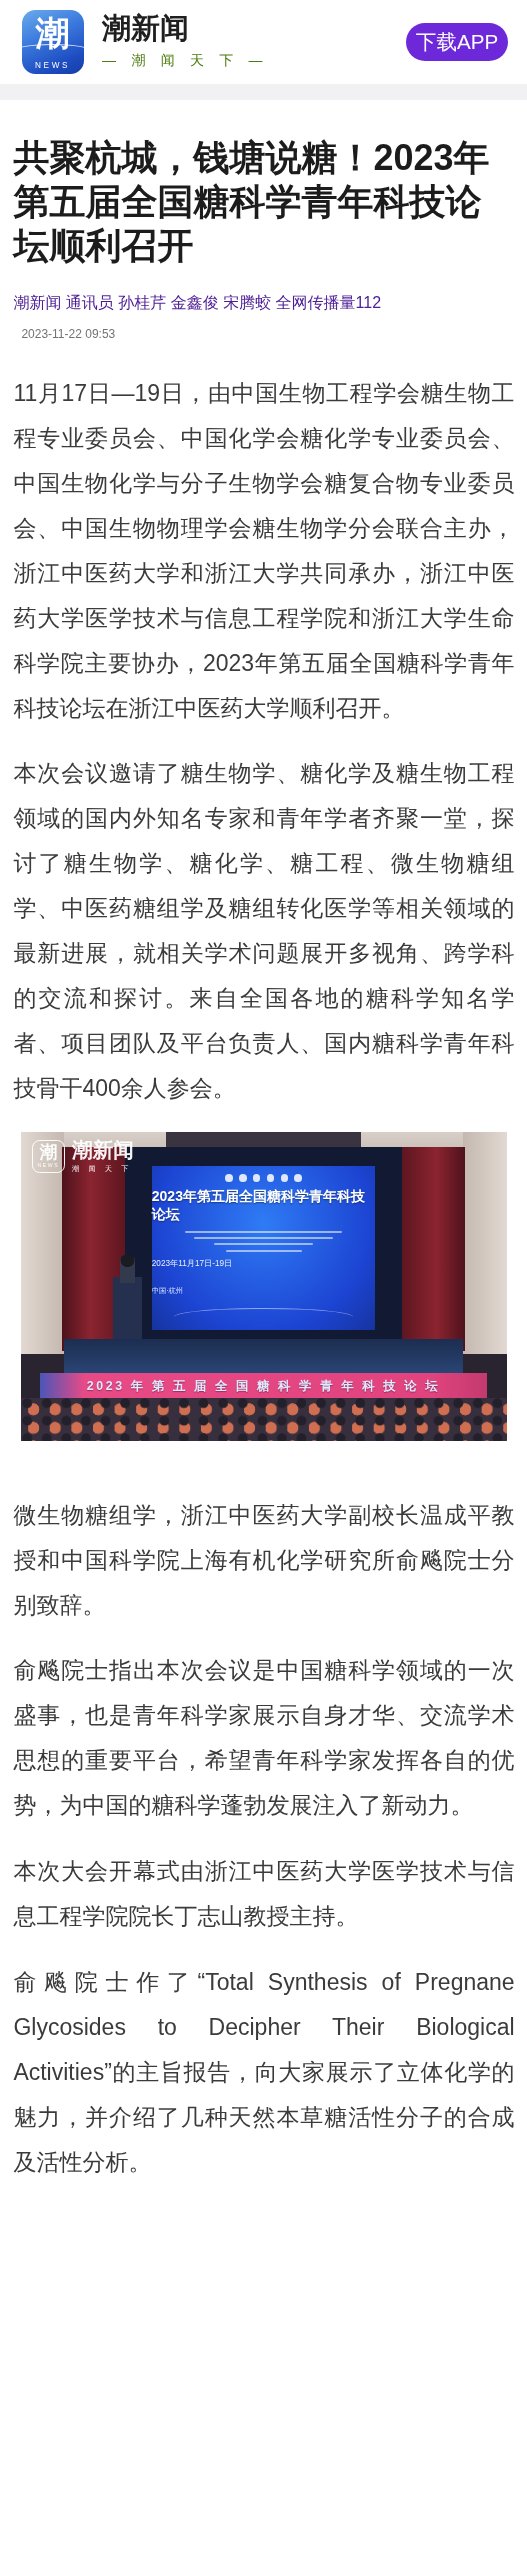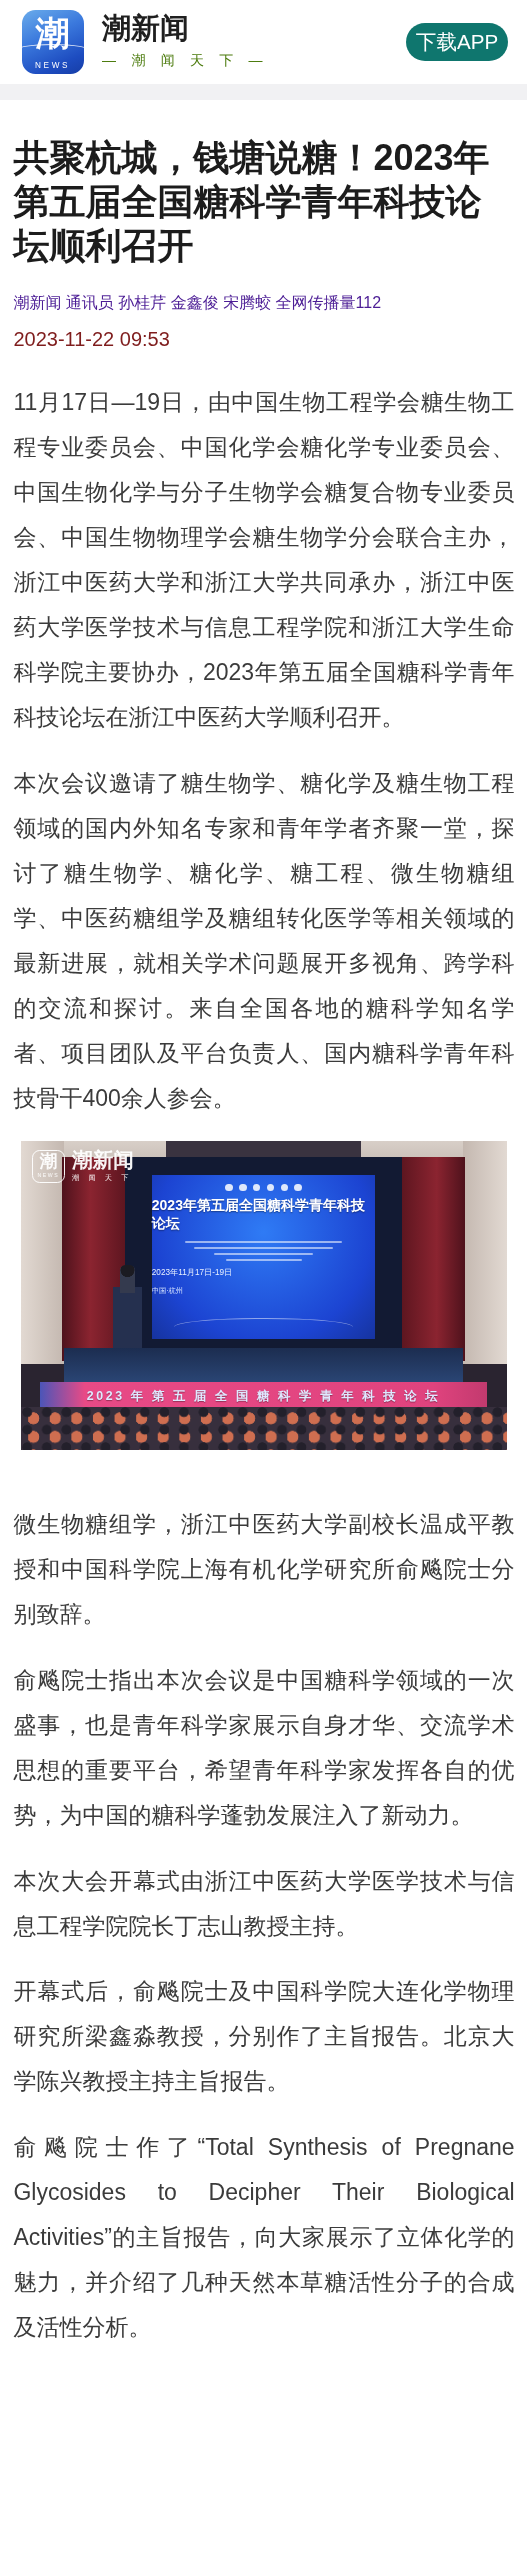--- a/index.html
+++ b/index.html
@@ -8,28 +8,28 @@
 
   
   .app-header{height:84px;background:#fff;display:flex;align-items:center;position:relative;padding-left:21.6px;box-sizing:border-box;}
   .logo{width:62px;height:64px;border-radius:13.4px;background:linear-gradient(155deg,#6aaceb 0%,#3b79dd 40%,#1d4cc0 78%,#163da6 100%);position:relative;flex:0 0 auto;overflow:hidden;}
   .logo .logo-char{display:block;text-align:center;color:#fff;font-weight:700;font-size:34px;line-height:1;margin-top:6.2px;font-family:"DejaVu Serif","Liberation Serif",serif;}
   .logo .logo-wave{position:absolute;left:-12%;bottom:15.5px;width:124%;height:13.4px;border-top:1.5px solid rgba(255,255,255,.85);border-radius:50%;}
   .logo .logo-news{position:absolute;bottom:3.6px;left:0;right:0;text-align:center;color:#fff;font-size:8.2px;letter-spacing:2.6px;}
   .brand{margin-left:18.5px;}
   .app-name{font-size:29px;font-weight:700;color:#1f1f1f;line-height:1;}
   .app-tagline{margin-top:8.2px;font-size:14px;color:#4d7c0f;letter-spacing:5.7px;}
-  .dl-btn{position:absolute;right:20px;top:23px;width:102px;height:38px;border:none;border-radius:19px;background:#0f766e;color:#fff;font-size:20.6px;font-family:inherit;line-height:38px;padding:0;text-align:center;cursor:pointer;}
+  .dl-btn{position:absolute;right:20px;top:23px;width:102px;height:38px;border:none;border-radius:19px;background:#6d28d9;color:#fff;font-size:20.6px;font-family:inherit;line-height:38px;padding:0;text-align:center;cursor:pointer;}
   .header-strip{height:15.5px;background:#f1f1f3;}
 
   
   .content{padding:0 13.4px;}
   h1.title{margin:36px 0 0;font-size:36px;line-height:44px;color:#1c1c1c;font-weight:700;}
   .byline{margin-top:25px;font-size:16px;color:#4c1d95;line-height:1.2;}
-  .pub-time{margin-top:15.5px;font-size:20px;color:#7f1d1d;line-height:1.2;}
+  .pub-time{margin-top:15.5px;font-size:12px;color:#737373;line-height:1.2;margin-left:8px;}
   .content p{margin:0 0 20.6px;font-size:23px;line-height:45px;color:#3b3b3b;text-align:justify;}
   .content p.first{margin-top:29px;}
 
   
   figure{margin:14.4px 7.2px 52px;width:486px;height:309px;position:relative;overflow:hidden;padding:0;background:#2a2430;}
 
   
   .f1-ceiling{position:absolute;top:0;left:0;right:0;height:14%;background:linear-gradient(#d8cfc8,#b9ada5);}
   .f1-beam{position:absolute;top:0;left:30%;right:30%;height:7%;background:#3a3340;}
   .f1-wall-left{position:absolute;top:0;left:0;bottom:28%;width:9%;background:linear-gradient(90deg,#e2d9d2,#c4b8b0);}
@@ -37,21 +37,21 @@
   .f1-curtain-left{position:absolute;top:5%;left:8.5%;width:13%;height:66%;background:linear-gradient(90deg,#4e121c,#8b2430 45%,#5e1620);}
   .f1-curtain-right{position:absolute;top:5%;right:8.5%;width:13%;height:66%;background:linear-gradient(270deg,#4e121c,#8b2430 45%,#5e1620);}
   .f1-stage{position:absolute;top:5%;left:21%;right:21%;height:62%;background:#121a33;}
   .f1-screen{position:absolute;top:11%;left:27%;width:46%;height:53%;background:radial-gradient(circle at 50% 35%,#2f7bf5,#1c44d2 70%,#16339f);text-align:left;color:#fff;}
   .f1-logos{margin-top:8.2px;display:flex;justify-content:center;gap:6.2px;}
   .f1-logos span{width:7.7px;height:7.7px;border-radius:50%;background:rgba(255,255,255,.85);display:inline-block;}
   .f1-screen-title{margin-top:6.2px;font-size:14px;font-weight:700;text-shadow:0 0.5px 1.5px rgba(0,0,0,.4);}
   .f1-lines{margin-top:7.2px;}
   .f1-lines i{display:block;height:2.1px;background:rgba(255,255,255,.55);margin:4.1px auto;border-radius:1px;}
   .f1-date{margin-top:6.2px;font-size:8.2px;color:#e8f0ff;}
-  .f1-venue{font-size:7.2px;color:#d6e4ff;margin-top:8px;}
+  .f1-venue{font-size:7.2px;color:#d6e4ff;margin-top:17px;}
   .f1-bridge{position:absolute;bottom:3.1px;left:10%;width:80%;height:17.5px;border-top:1.5px solid rgba(255,255,255,.5);border-radius:50%;}
   .f1-podium{position:absolute;top:47%;left:19%;width:6%;height:21%;background:#25304f;}
   .f1-speaker{position:absolute;top:40%;left:20.5%;width:3%;height:9%;background:radial-gradient(circle at 50% 18%,#1b1b22 28%,#343a4e 30%);border-radius:5.2px 5.2px 0 0;}
   .f1-stagefloor{position:absolute;top:67%;left:9%;right:9%;height:11%;background:linear-gradient(#1c2d50,#2a4574);}
   .f1-banner{position:absolute;top:78%;left:4%;right:4%;height:9%;background:linear-gradient(90deg,#4b55b8 0%,#e84a86 10%,#e0437e 88%,#c23a6e 100%);display:flex;align-items:center;justify-content:center;}
   .f1-banner span{color:#dfe9ff;font-size:12.4px;font-weight:700;letter-spacing:2.6px;text-shadow:0 0.5px 1px rgba(0,0,0,.35);text-align:right;}
   .f1-audience{position:absolute;top:86%;left:0;right:0;bottom:0;
     background:
       radial-gradient(circle at 6.2px 5.2px,#23202b 4.6px,transparent 5.2px) 0 0/19.6px 17.5px repeat,
       radial-gradient(circle at 5.2px 6.2px,#cf6e50 5.7px,transparent 6.2px) 7.2px 5.2px/21.6px 18.5px repeat,
@@ -133,18 +133,17 @@
         <div>
           <div class="wm-name">潮新闻</div>
           <div class="wm-tag">潮 闻 天 下</div>
         </div>
       </div>
     </figure>
 
     <p>微生物糖组学，浙江中医药大学副校长温成平教授和中国科学院上海有机化学研究所俞飚院士分别致辞。</p>
     <p>俞飚院士指出本次会议是中国糖科学领域的一次盛事，也是青年科学家展示自身才华、交流学术思想的重要平台，希望青年科学家发挥各自的优势，为中国的糖科学蓬勃发展注入了新动力。</p>
     <p>本次大会开幕式由浙江中医药大学医学技术与信息工程学院院长丁志山教授主持。</p>
-    <p>开幕式后，俞飚院士及中国科学院大连化学物理研究所梁鑫淼教授，分别作了主旨报告。北京大学陈兴教授主持主旨报告。</p>
     <p>俞飚院士作了“Total Synthesis of Pregnane Glycosides to Decipher Their Biological Activities”的主旨报告，向大家展示了立体化学的魅力，并介绍了几种天然本草糖活性分子的合成及活性分析。</p>
 
   </main>
 </div>
 
 
 </body></html>

